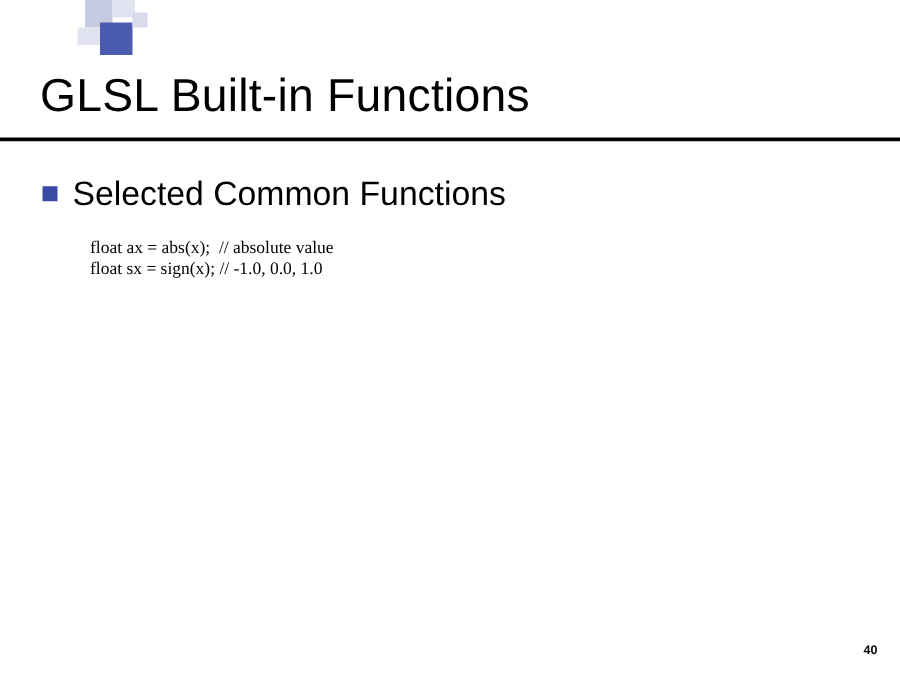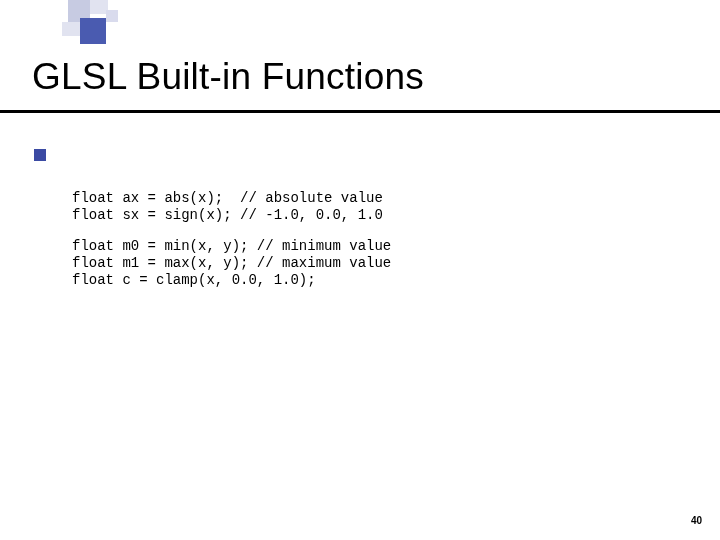--- a/index.html
+++ b/index.html
@@ -65,21 +65,21 @@
     left: 34px;
     top: 149px;
     width: 12px;
     height: 12px;
     background: #3b4aa3;
   }
   pre.code {
     position: absolute;
     left: 72px;
     margin: 0;
-    font-family: Liberation Mono, monospace;
+    font-family: Liberation Serif, serif;
     font-size: 14px;
     line-height: 17px;
     white-space: pre;
     color: #000;
   }
   .code1 { top: 190px; }
   .code2 { top: 238px; }
   .code3 { top: 302px; }
   .pagenum {
     position: absolute;
@@ -100,21 +100,19 @@
     <div class="square sq3"></div>
     <div class="square sq4"></div>
     <div class="square sq5"></div>
   </div>
 
   <h1 class="title">GLSL Built-in Functions</h1>
 
   <div class="rule"></div>
 
   <div class="bullet"></div>
+  <div class="subheading">Selected Common Functions</div>
 
   <pre class="code code1">float ax = abs(x);  // absolute value
 float sx = sign(x); // -1.0, 0.0, 1.0</pre>
-  <pre class="code code2">float m0 = min(x, y); // minimum value
-float m1 = max(x, y); // maximum value
-float c = clamp(x, 0.0, 1.0);</pre>
 
   <div class="pagenum">40</div>
 </div>
 
 </body></html>

